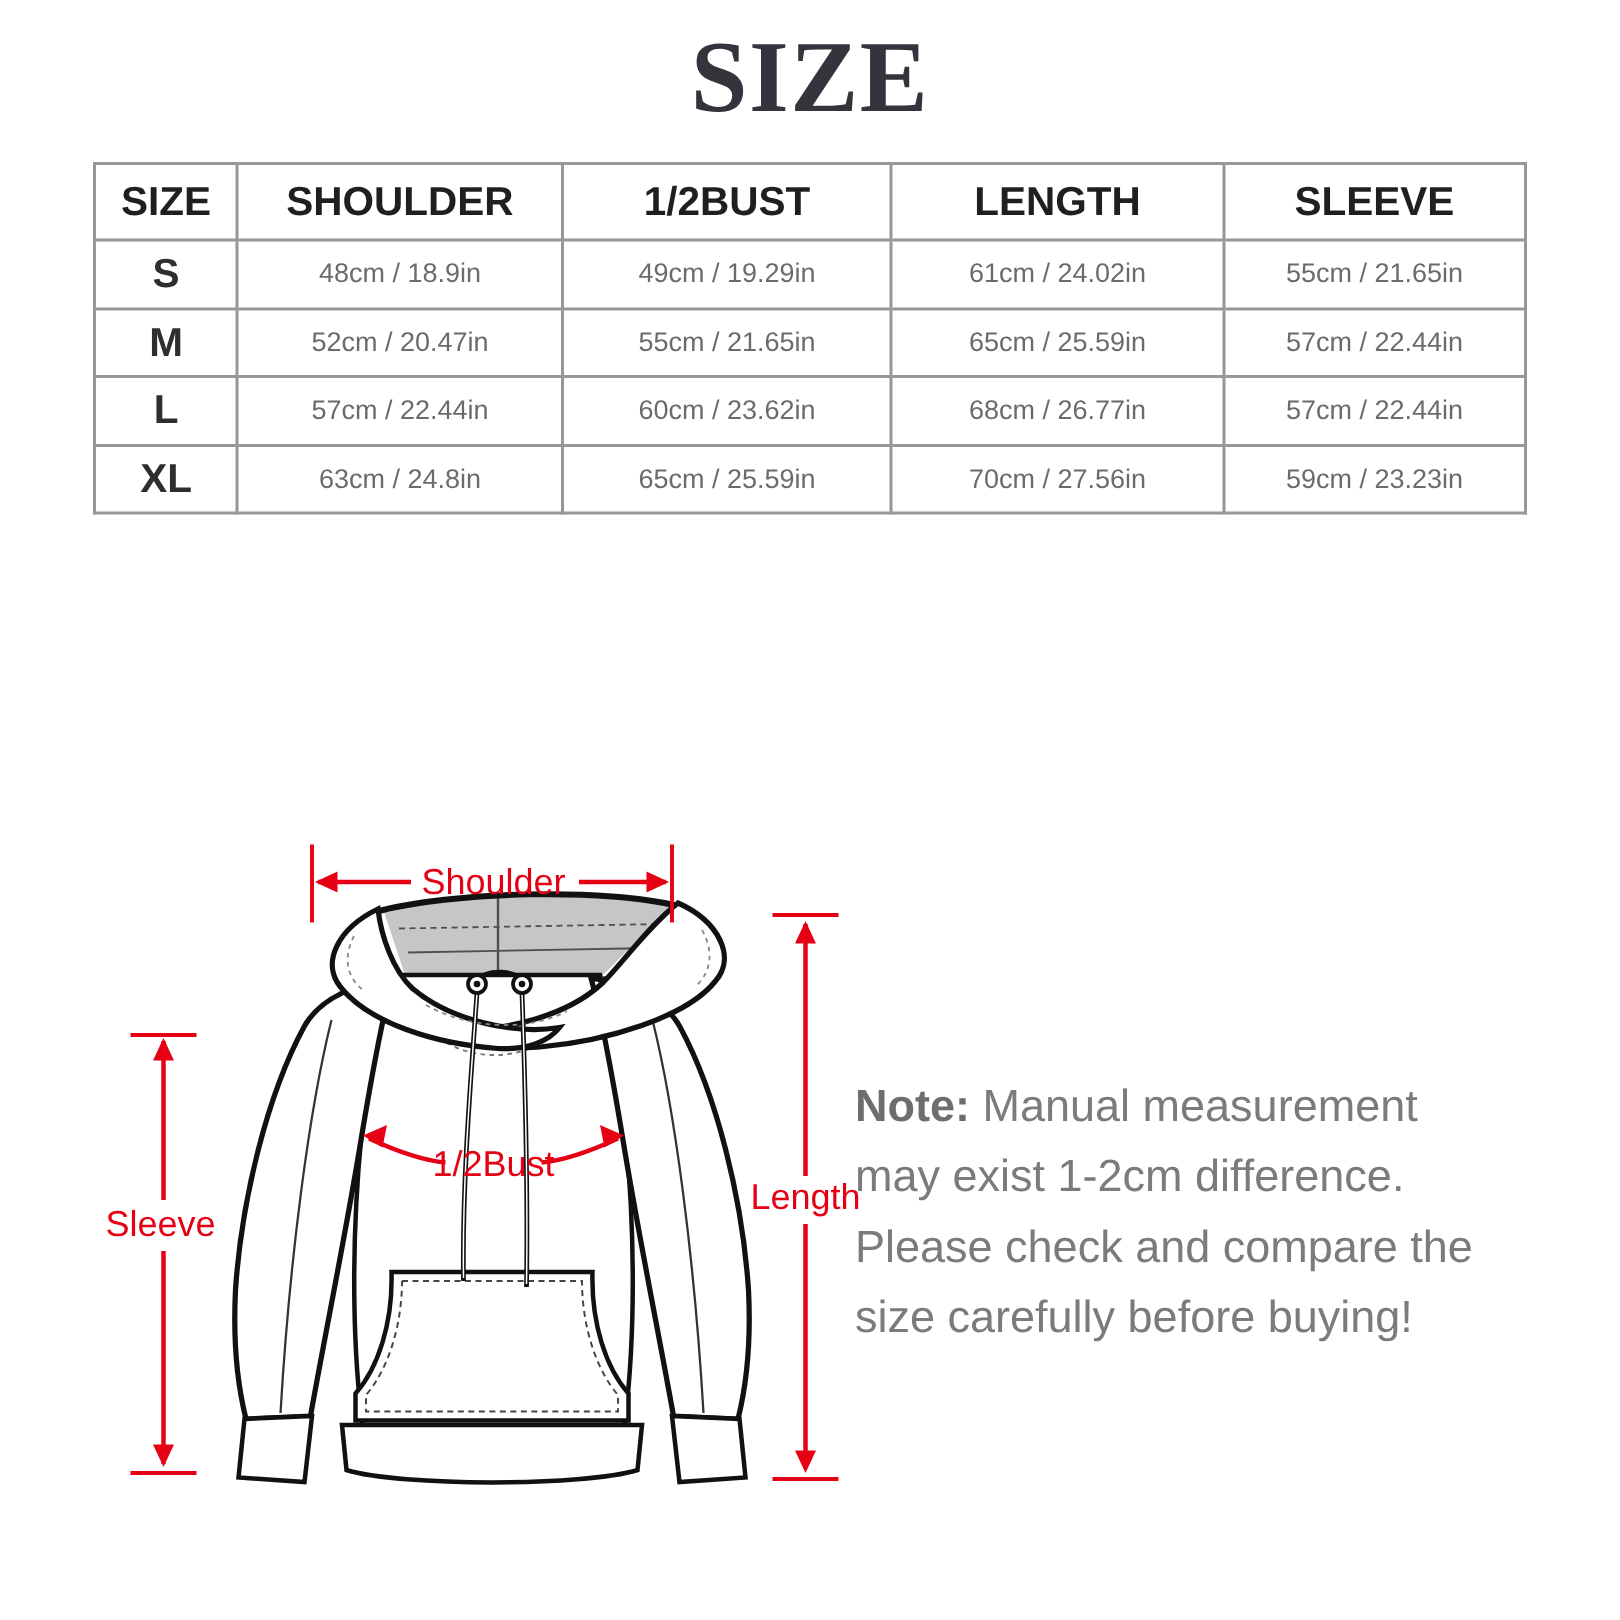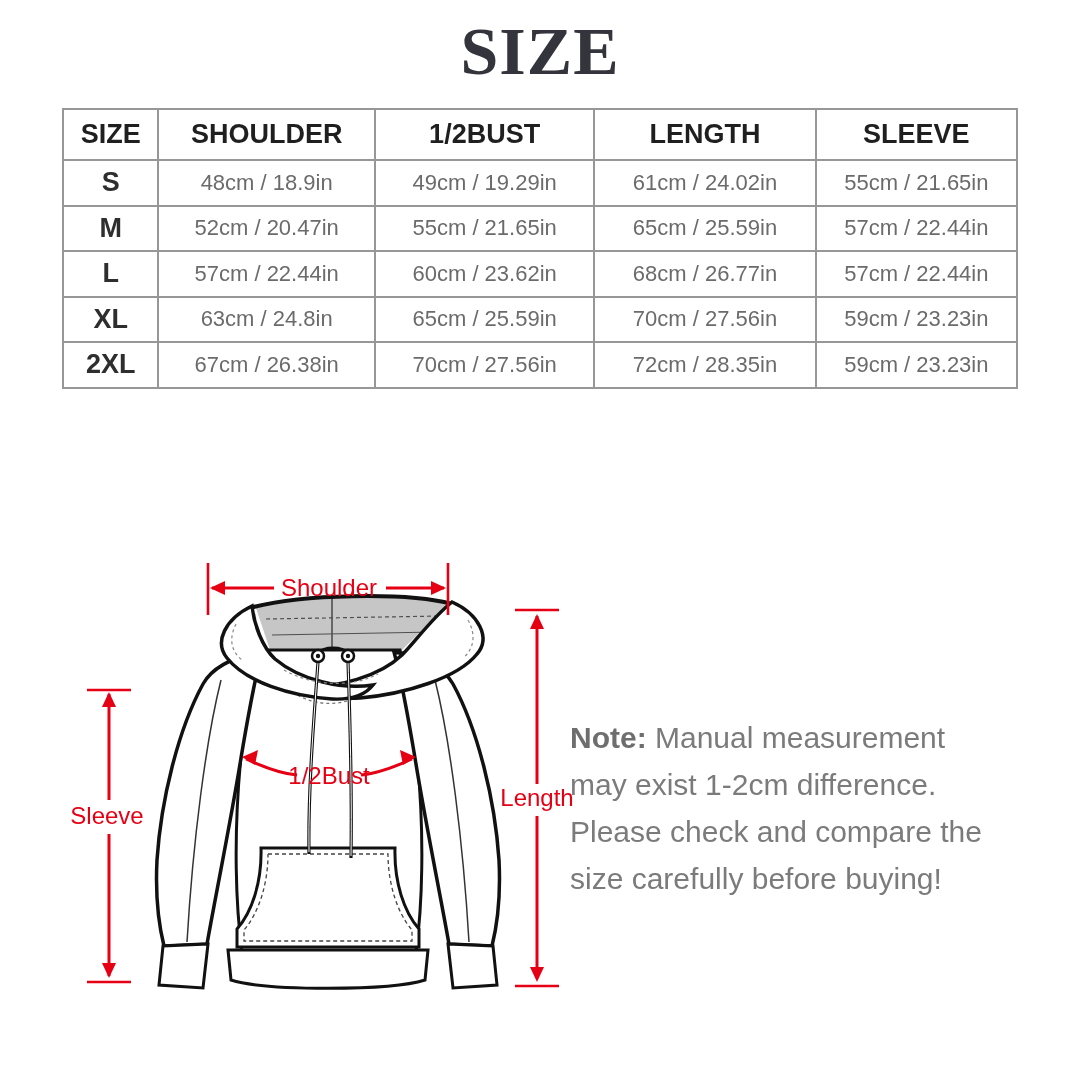--- a/index.html
+++ b/index.html
@@ -14,21 +14,21 @@
   }
   table.size-table {
     position:absolute; left:62px; top:108px; width:956px;
     border-collapse:collapse; table-layout:fixed;
   }
   .size-table th, .size-table td {
     border:2px solid #979797; text-align:center; vertical-align:middle;
     padding:0; overflow:hidden; white-space:nowrap;
   }
   .size-table thead th { height:49px; font-size:27px; font-weight:bold; color:#1f1f1f; }
-  .size-table tbody td { height:43.5px; font-size:22px; color:#6b6b6b; }
+  .size-table tbody td { height:43.5px; font-size:18px; color:#6b6b6b; }
   .size-table tbody td.size-cell { font-weight:bold; color:#2e2e2e; font-size:27px; }
   .diagram { position:absolute; left:60px; top:558px; width:520px; height:452px; }
   .dim-line { stroke:var(--red); stroke-width:3; fill:none; }
   .dim-cap  { stroke:var(--red); stroke-width:2.6; fill:none; }
   .dim-head { fill:var(--red); }
   .dim-text { fill:var(--red); font-family:"Liberation Sans", sans-serif; font-size:24px; }
   .note {
     position:absolute; left:570px; top:714px; width:428px;
     font-size:30px; line-height:47px; color:#7b7b7b;
   }
@@ -76,27 +76,20 @@
         <td>57cm / 22.44in</td>
         <td>60cm / 23.62in</td>
         <td>68cm / 26.77in</td>
         <td>57cm / 22.44in</td>
       </tr>
       <tr>
         <td class="size-cell">XL</td>
         <td>63cm / 24.8in</td>
         <td>65cm / 25.59in</td>
         <td>70cm / 27.56in</td>
-        <td>59cm / 23.23in</td>
-      </tr>
-      <tr>
-        <td class="size-cell">2XL</td>
-        <td>67cm / 26.38in</td>
-        <td>70cm / 27.56in</td>
-        <td>72cm / 28.35in</td>
         <td>59cm / 23.23in</td>
       </tr>
     </tbody>
 </table>
 
 <svg class="diagram" viewBox="0 0 520 452">
   <g>
 
     <path d="M196,50 C240,38 344,36 388,46 L326,108 C305,122 240,122 214,104 Z" fill="#c6c6c6"></path>
     <path d="M232,102 L314,102 L274,140 Z" fill="#c6c6c6"></path>

